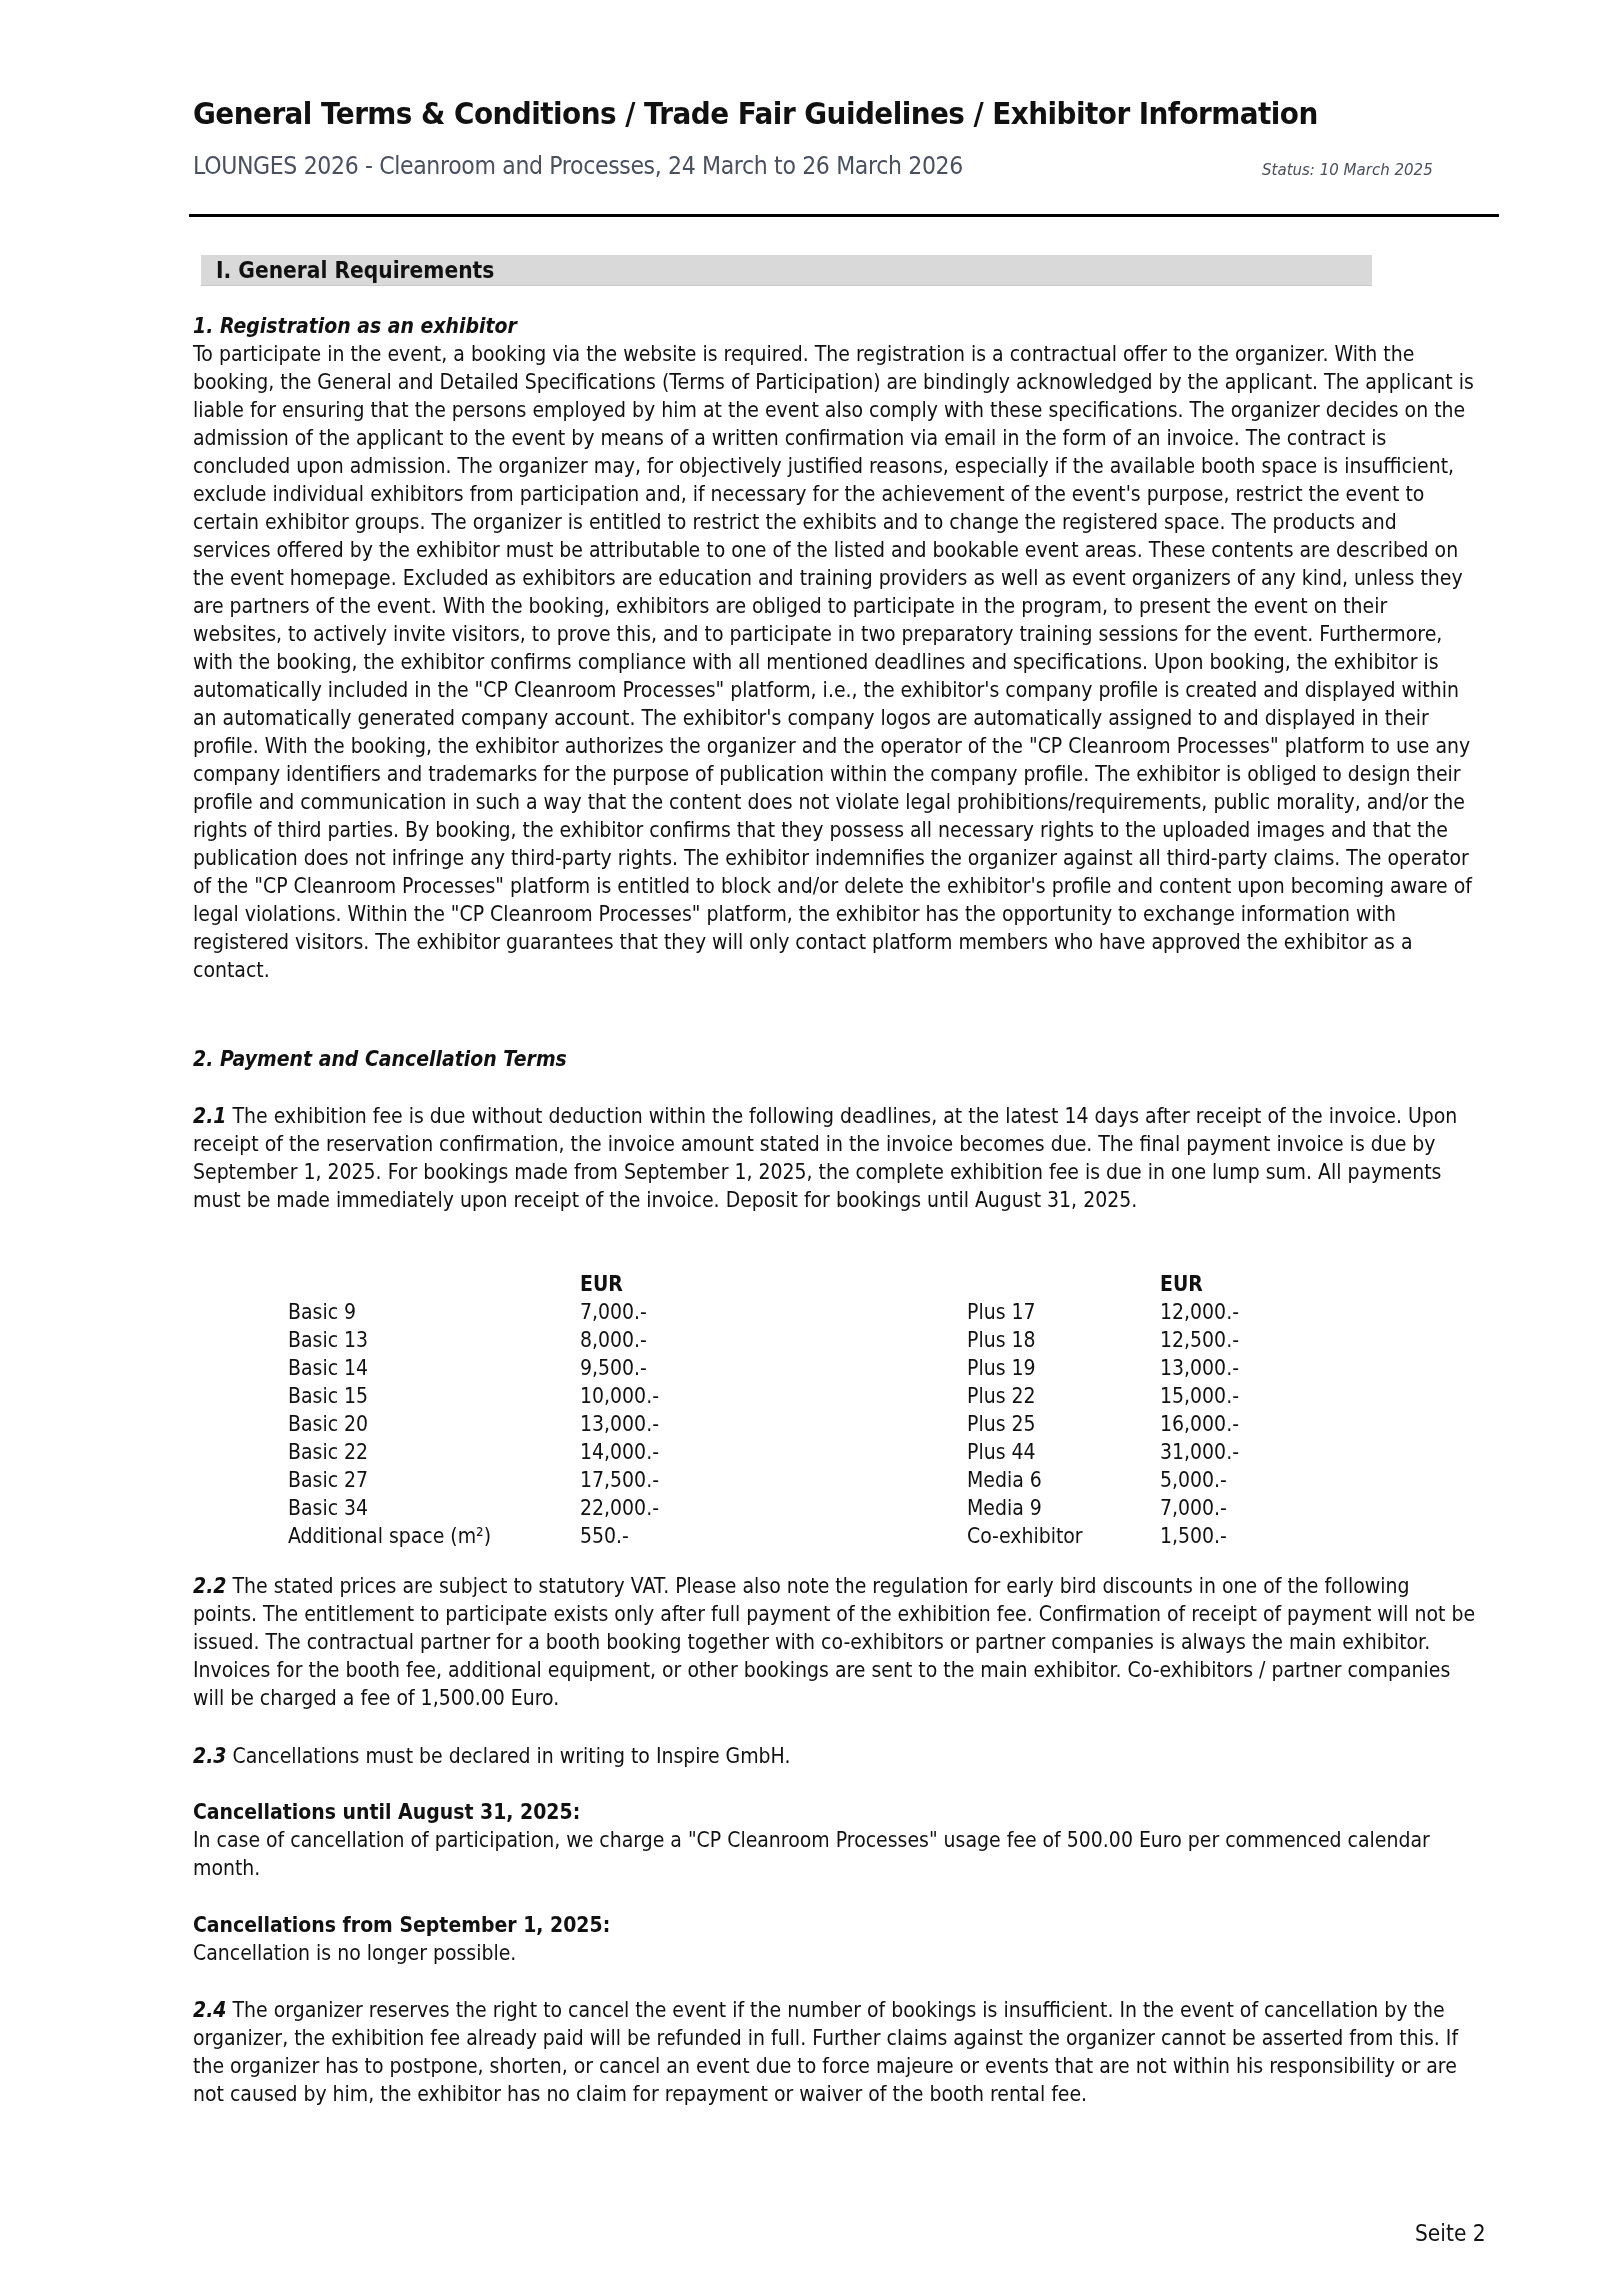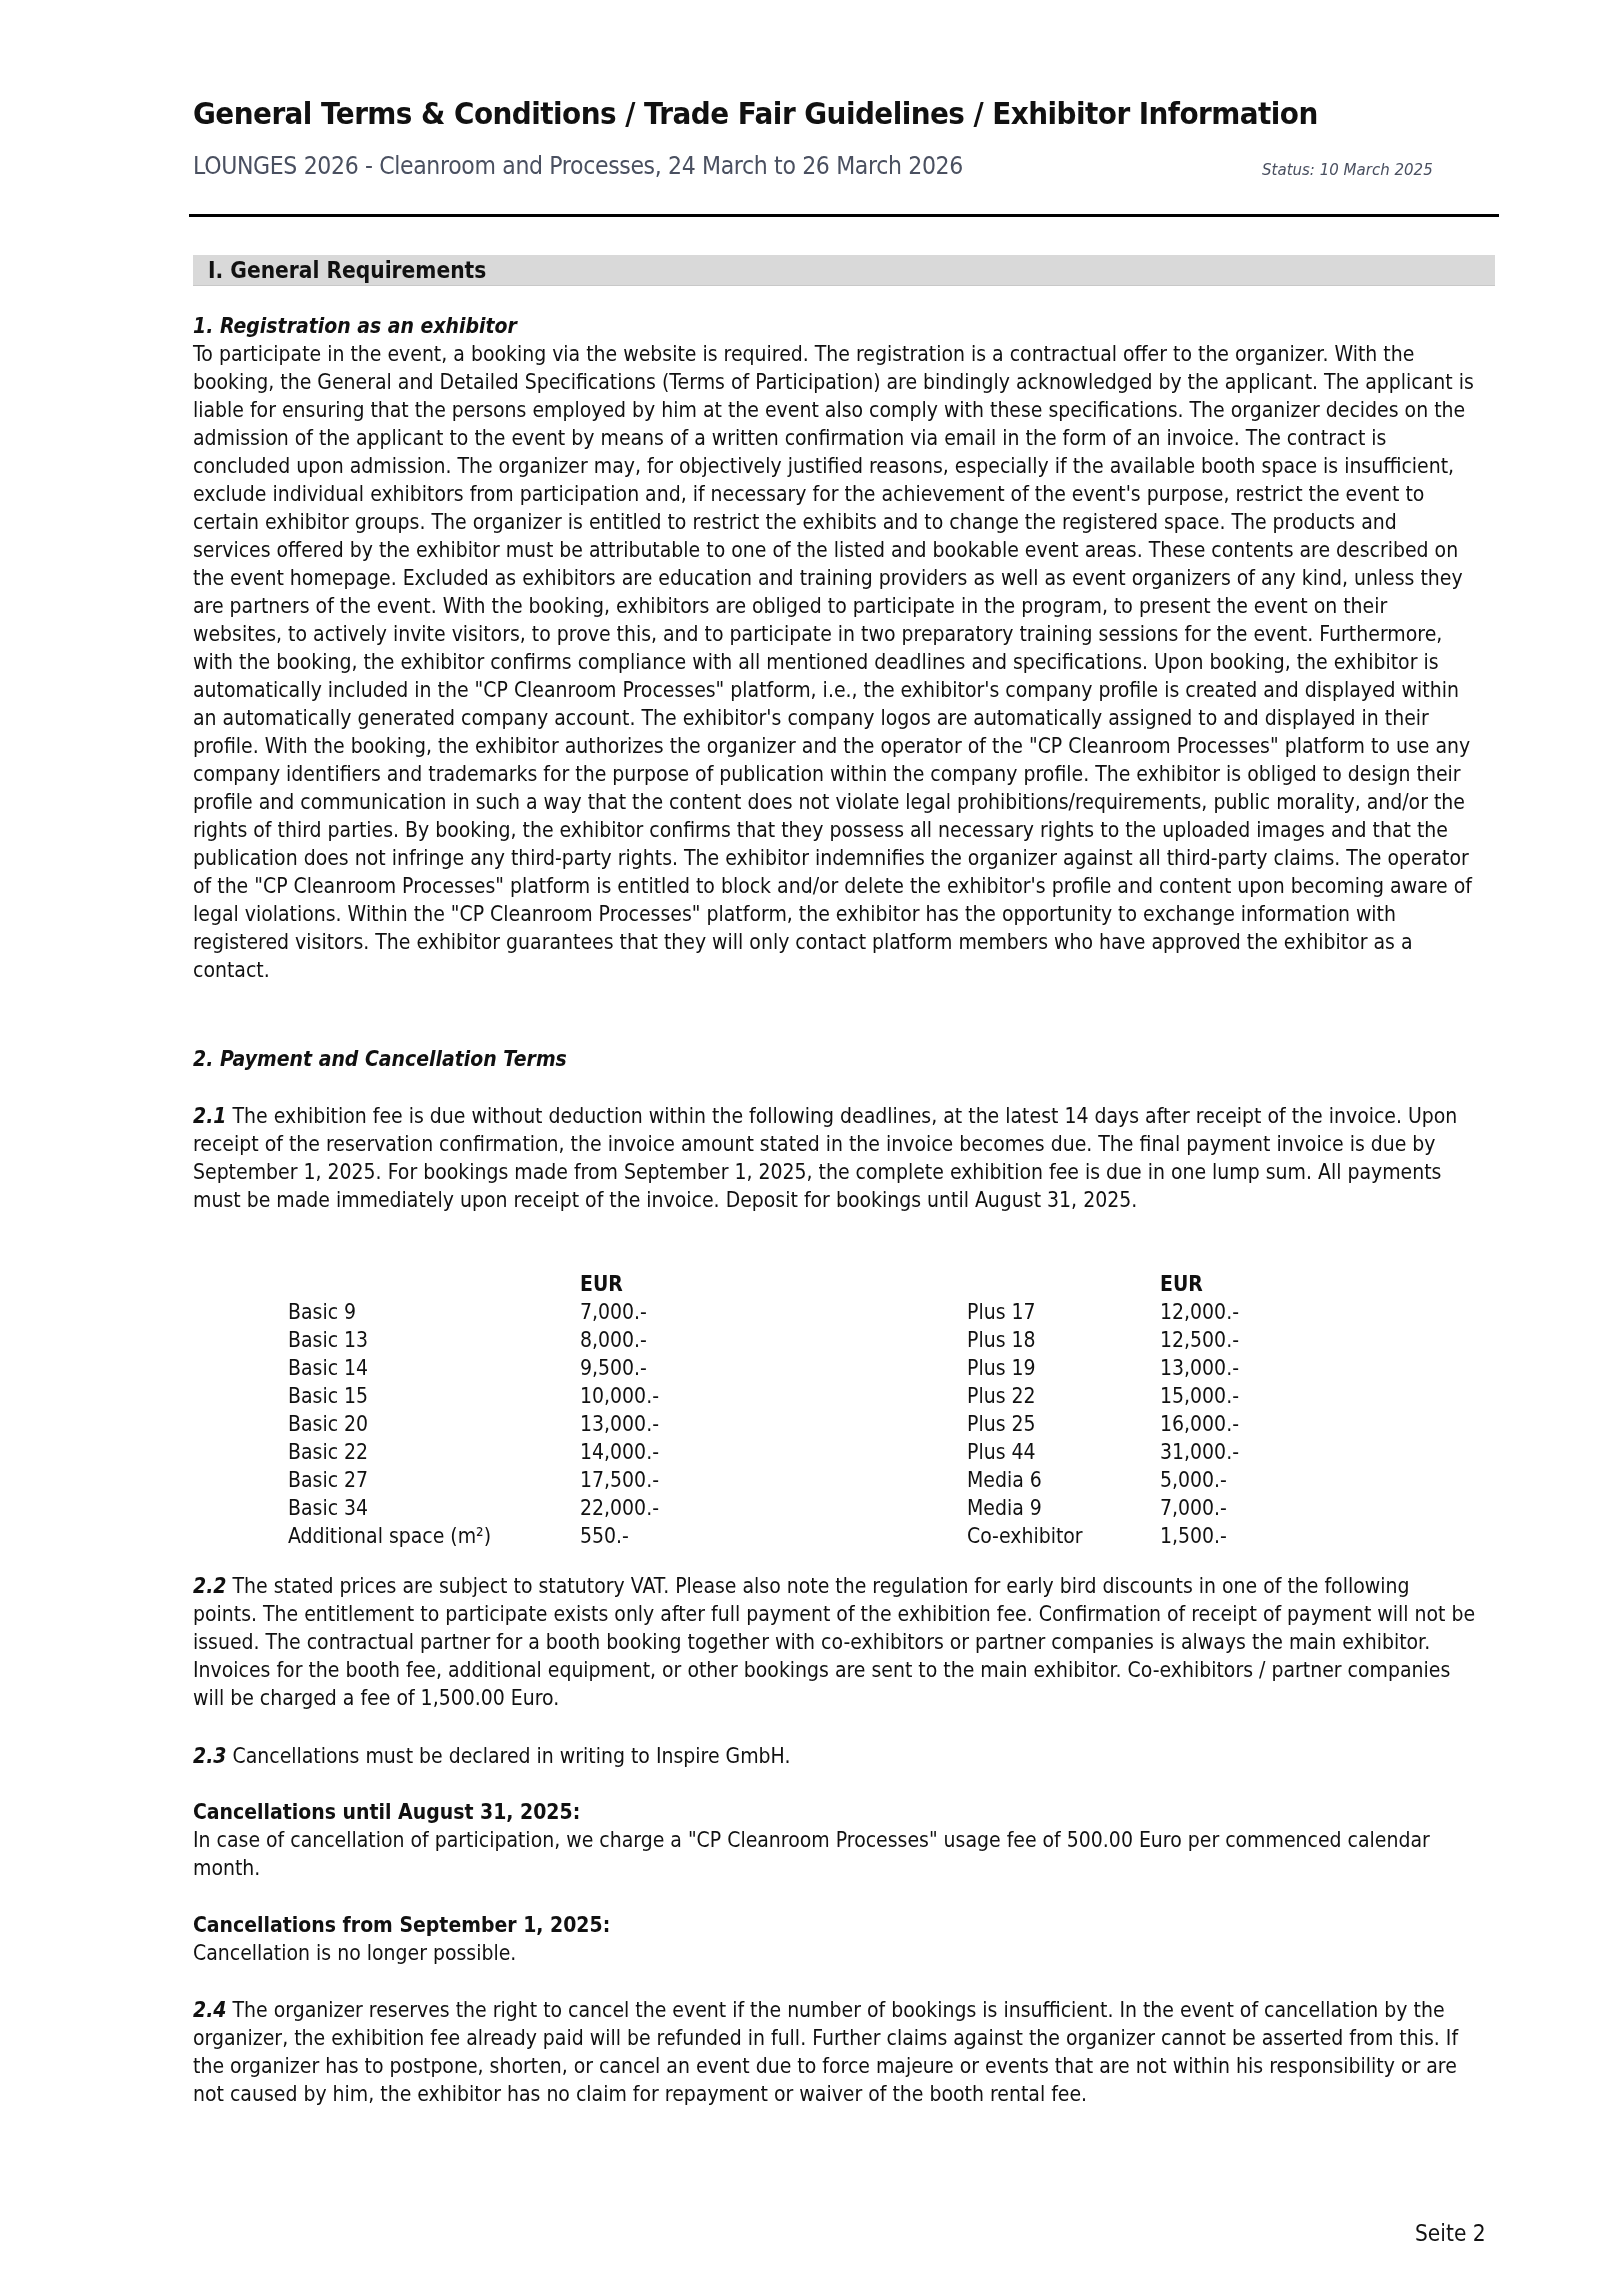--- a/index.html
+++ b/index.html
@@ -3,21 +3,21 @@
 <meta charset="utf-8">
 <style>
   html, body { margin:0; padding:0; background:#fff; }
   body { width:1621px; height:2293px; position:relative; overflow:hidden;
          font-family:"DejaVu Sans", sans-serif; color:#111; }
   .abs { position:absolute; }
   .title { left:193px; top:96px; font-size:30px; font-weight:bold; letter-spacing:-0.6px; white-space:nowrap; transform:scaleX(0.93); transform-origin:left top; }
   .subtitle { left:193px; top:151px; font-size:24.5px; color:#4a5060; white-space:nowrap; letter-spacing:-0.4px; transform:scaleX(0.9); transform-origin:left top; }
   .status { left:1262px; top:159px; font-size:16.7px; font-style:italic; color:#4a5060; white-space:nowrap; transform:scaleX(0.9); transform-origin:left top; }
   .rule { left:189px; top:214px; width:1310px; height:2.9px; background:#000; }
-  .secbar { left:193px; top:255px; width:1302px; height:30px; background:#d9d9d9; border-bottom:1px solid #c8c8c8; }
+  .secbar { left:201px; top:255px; width:1171px; height:30px; background:#d9d9d9; border-bottom:1px solid #c8c8c8; }
   .secbar span { position:absolute; left:14.7px; top:2px; font-size:22.5px; font-weight:bold; white-space:nowrap; transform:scaleX(0.9); transform-origin:left top; }
   .block { position:absolute; left:193px; width:1426px; font-size:21px; line-height:28px; transform:scaleX(0.9); transform-origin:left top; }
   .block p { margin:0; }
   .h-it { font-weight:bold; font-style:italic; }
   .h-b { font-weight:bold; }
   .num { font-weight:bold; font-style:italic; }
   .tbl { position:absolute; font-size:21px; line-height:28px; white-space:nowrap; transform:scaleX(0.9); transform-origin:left top; }
   .tbl div { height:28px; }
   .footer { left:1415px; top:2220px; font-size:22.5px; white-space:nowrap; transform:scaleX(0.9); transform-origin:left top; }
 </style>

